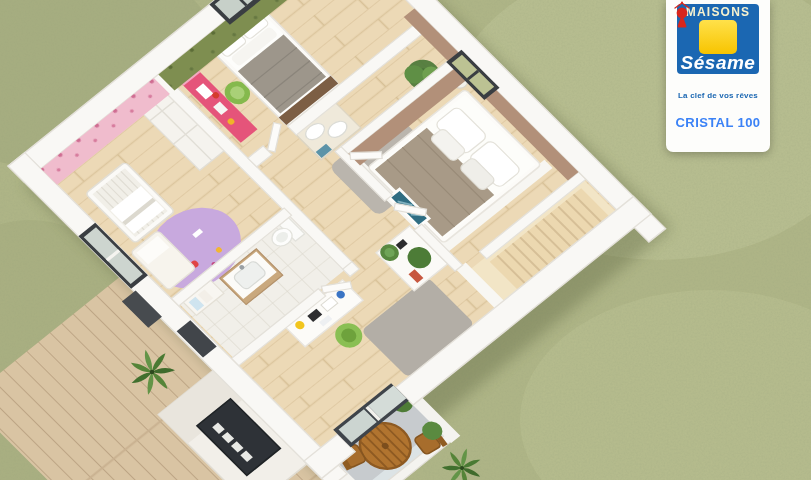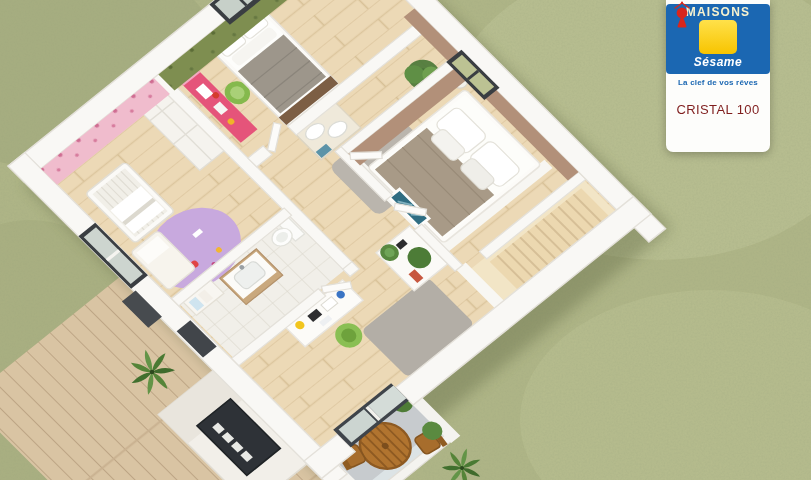--- a/index.html
+++ b/index.html
@@ -3,29 +3,29 @@
 <meta charset="utf-8">
 <style>
   html,body{margin:0;padding:0;background:#888;}
   .stage{position:relative;width:811px;height:480px;overflow:hidden;
          font-family:"Liberation Sans",sans-serif;background:#b0b687;}
   .stage svg{position:absolute;left:0;top:0;}
   
   .brand-card{position:absolute;left:666px;top:0;width:104px;height:152px;
       background:#fdfdfb;border-radius:0 0 7px 7px;
       box-shadow:0 2px 8px rgba(40,40,30,.35);text-align:center;}
-  .logo-box{margin:4px auto 0;width:104px;height:70px;background:#1b67b2;
+  .logo-box{margin:4px auto 0;width:82px;height:70px;background:#1b67b2;
       border-radius:4px;padding-top:2px;box-sizing:border-box;}
   .logo-top{font-size:12px;font-weight:bold;color:#f7f2cf;letter-spacing:1.2px;line-height:13px;}
   .logo-key{width:38px;height:34px;margin:1px auto 0;background:linear-gradient(#ffe14a,#f7c400);
       border-radius:5px;display:flex;align-items:center;justify-content:center;}
-  .logo-script{font-size:12px;font-weight:bold;font-style:italic;color:#ffffff;
+  .logo-script{font-size:19px;font-weight:bold;font-style:italic;color:#ffffff;
       letter-spacing:.5px;line-height:17px;margin-top:0px;}
-  .tagline{font-size:8px;font-weight:bold;color:#1b67b2;margin-top:4px;letter-spacing:.2px;}
-  .model{margin-top:13px;color:#7f1d1d;font-weight:normal;font-size:13px;
+  .tagline{font-size:8px;font-weight:bold;color:#1b67b2;margin-top:17px;letter-spacing:.2px;}
+  .model{margin-top:13px;color:#3b82f6;font-weight:bold;font-size:13px;
       letter-spacing:.4px;line-height:19px;}
   .model span{display:block;}
 </style>
 </head>
 <body>
 
 <div class="stage">
 <svg width="811" height="480" viewBox="0 0 811 480">
   <defs>
     <pattern id="wood" patternUnits="userSpaceOnUse" width="24" height="7">

